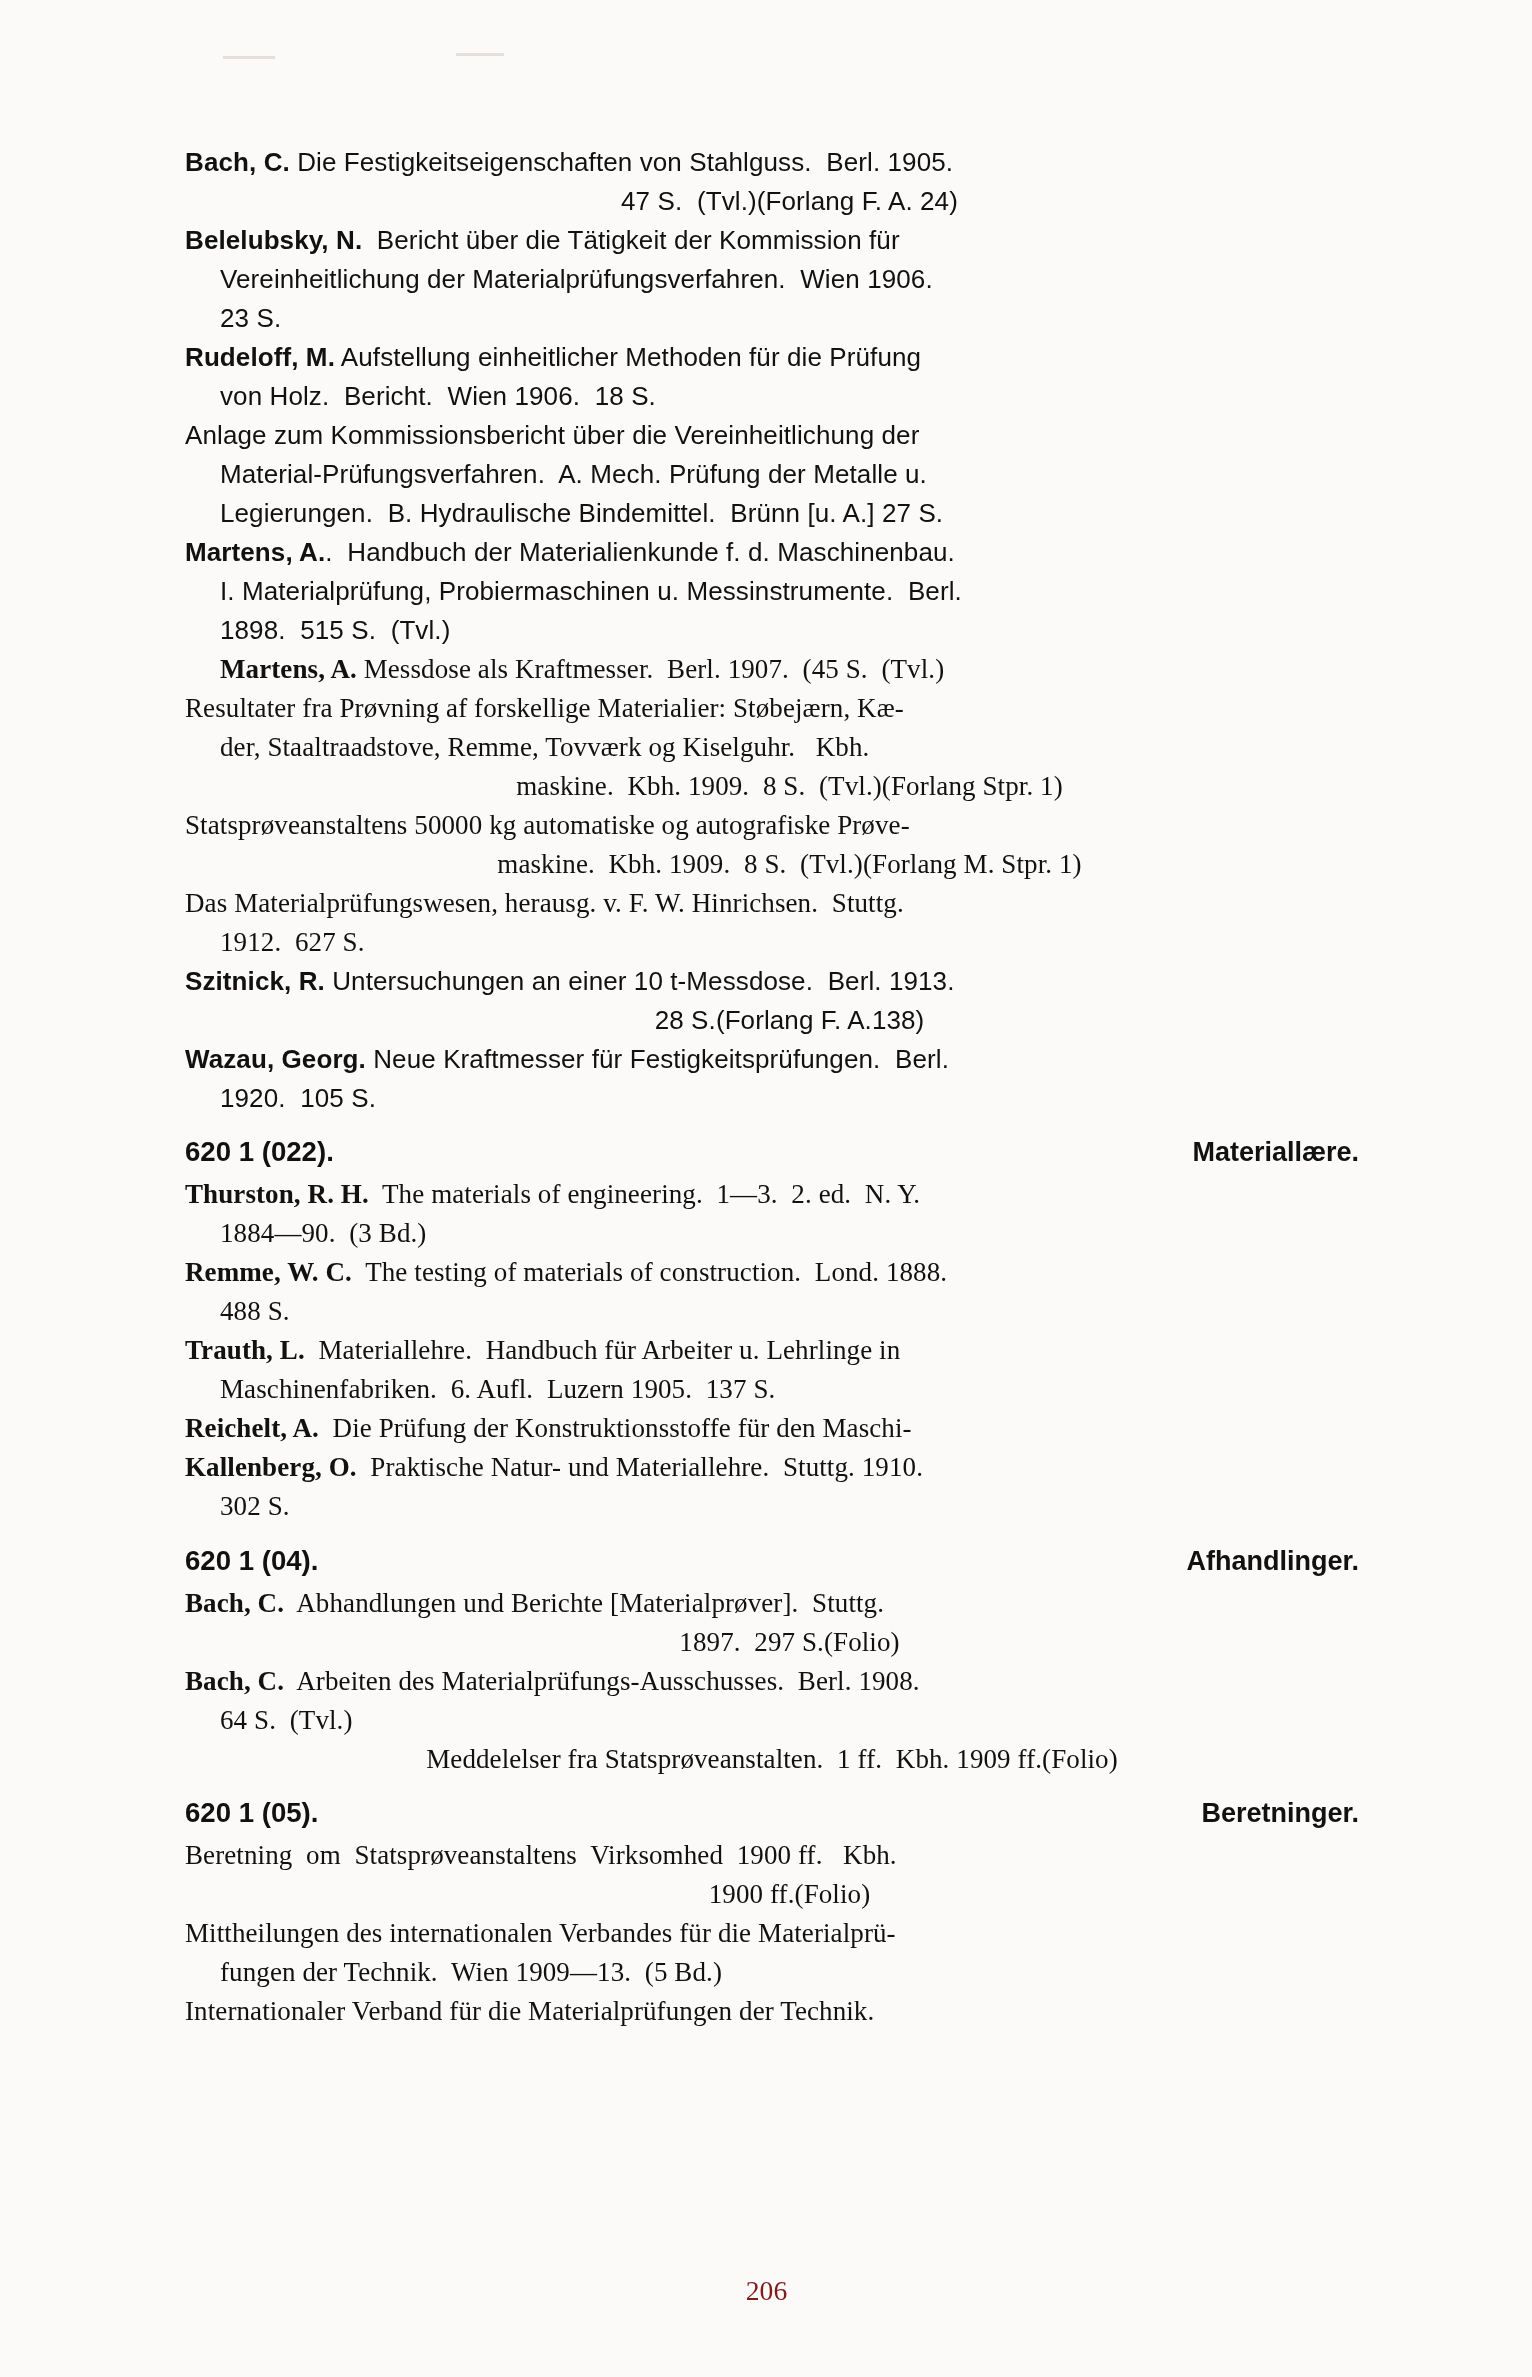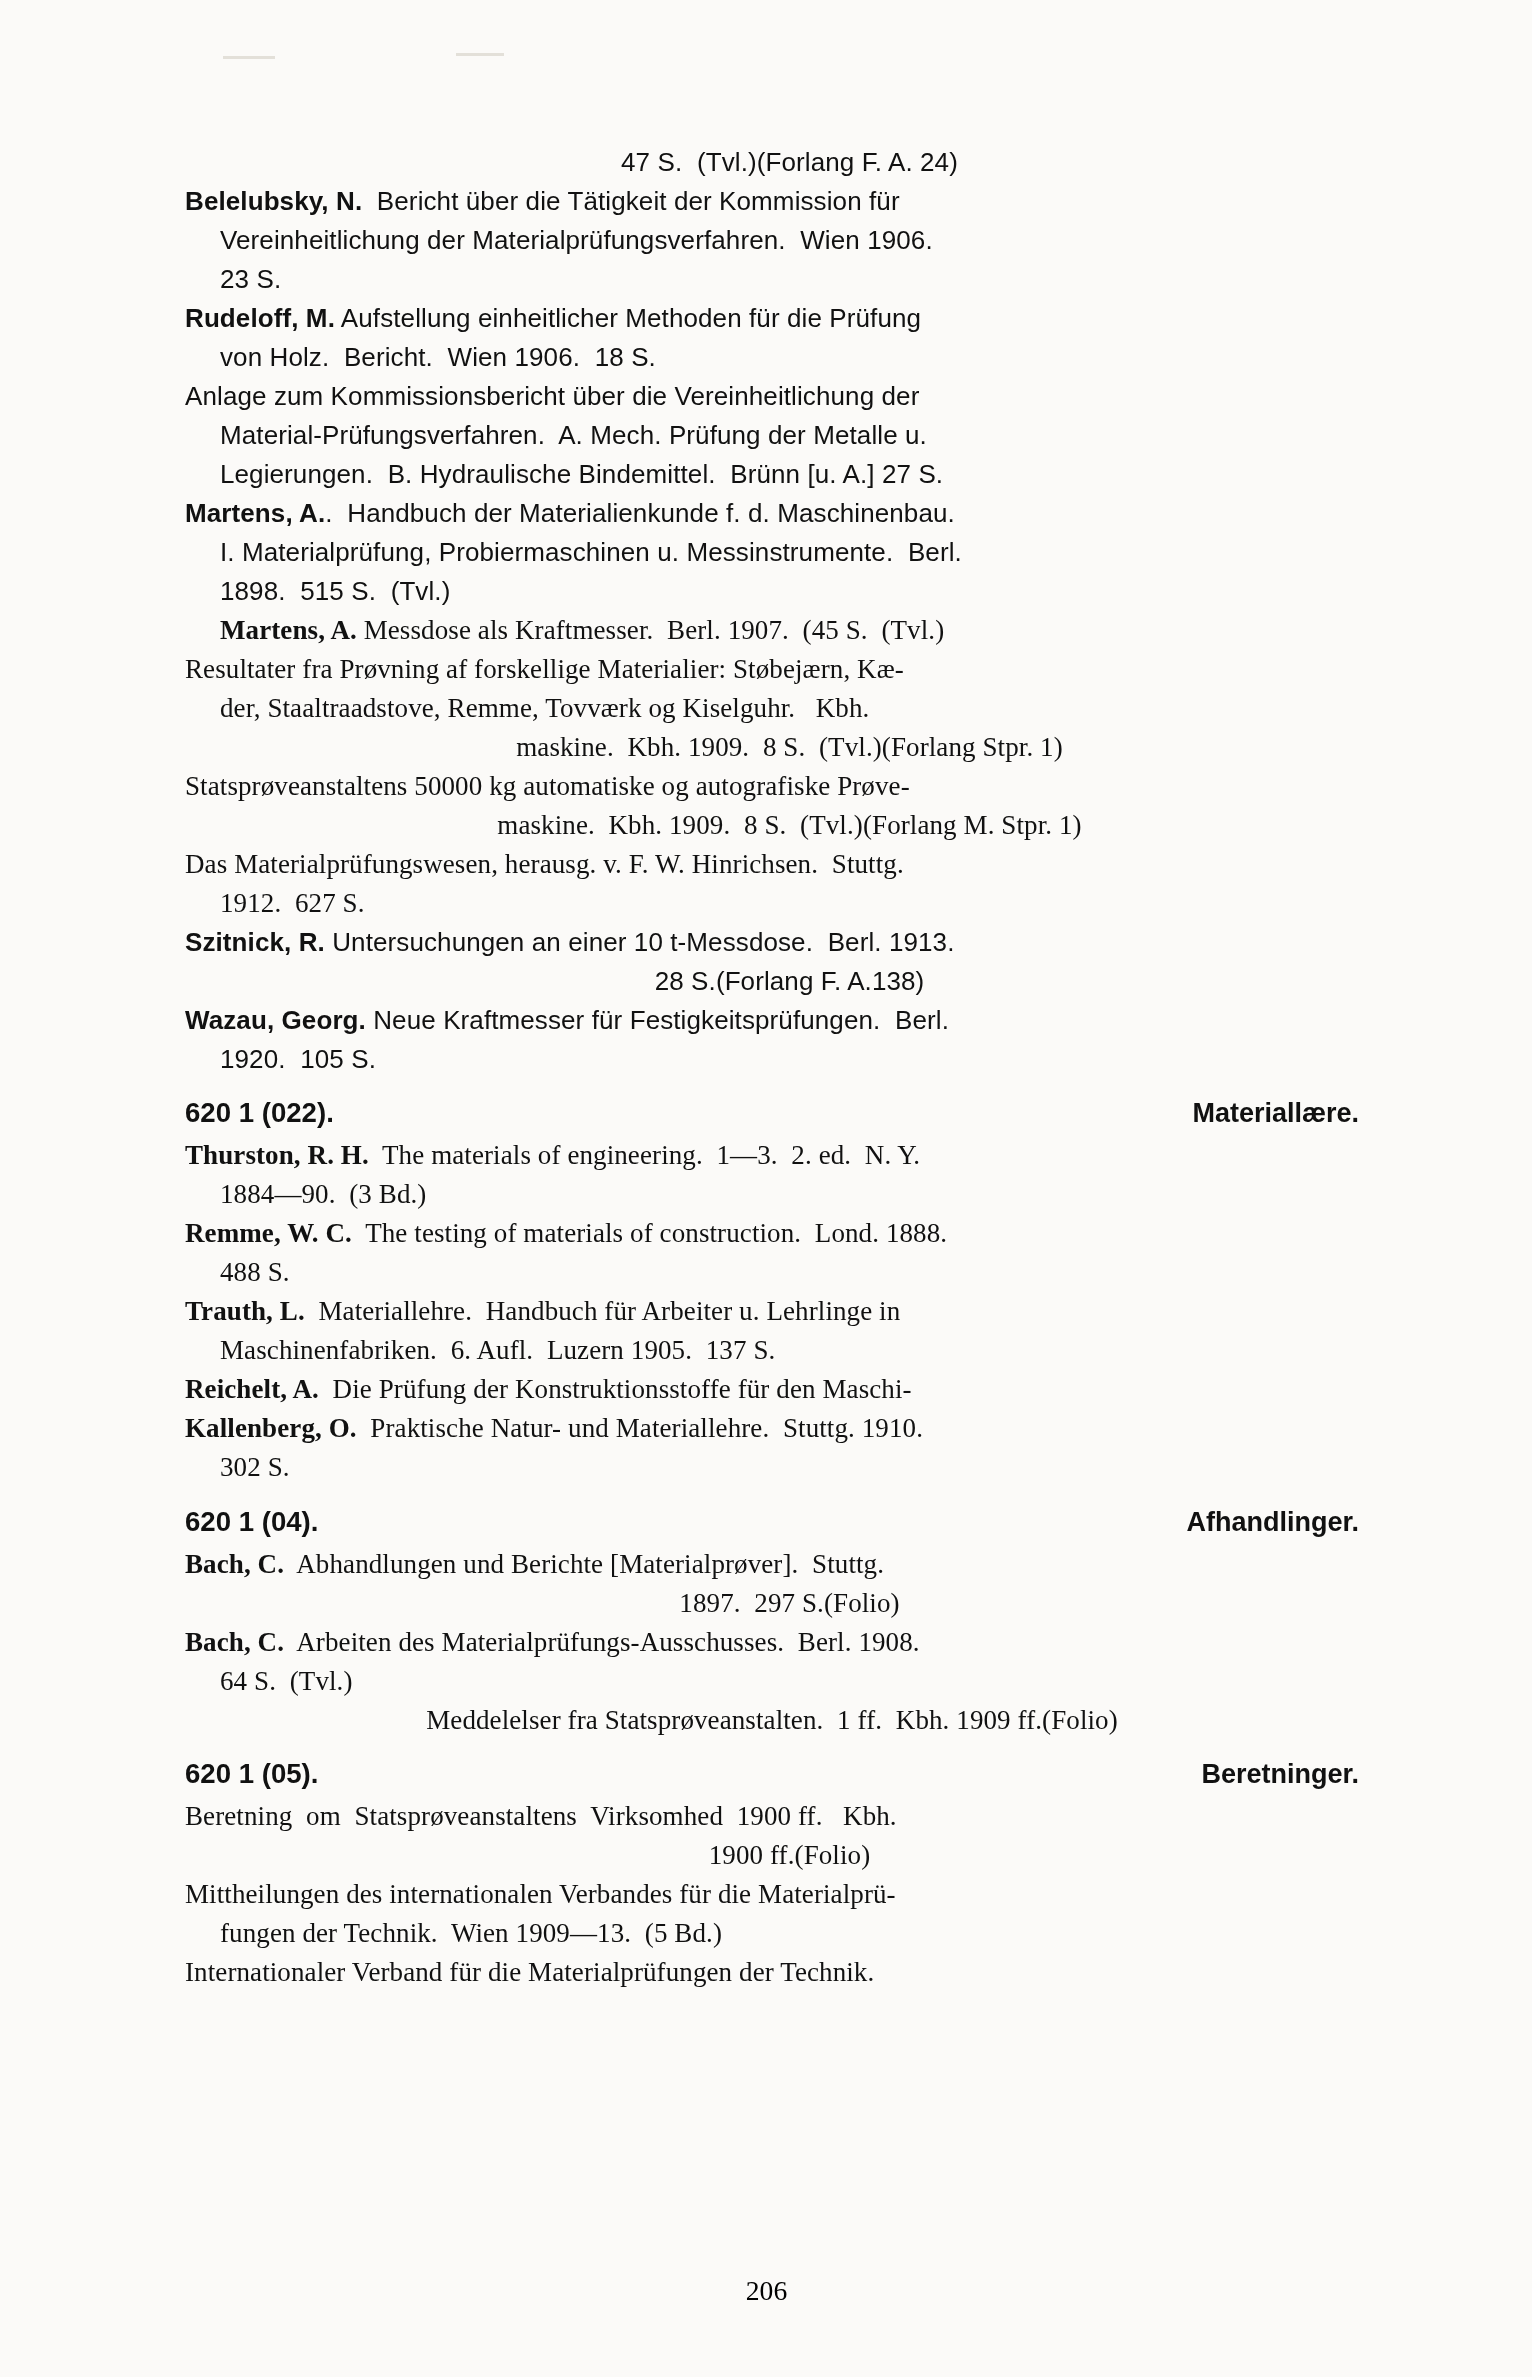--- a/index.html
+++ b/index.html
@@ -83,33 +83,34 @@
     font-size: 27px;
   }
   .pagenum {
     position: absolute;
     left: 0;
     top: 2275px;
     width: 1533px;
     text-align: center;
     font-family: "Liberation Serif", serif;
     font-size: 27.6px;
-    color: #000000;
+    color: #7f1d1d;
   }
 </style>
 </head>
 <body>
 
 <div class="page">
 
   <div class="artifact" style="left:223px;top:56px;width:52px;height:3.3px;"></div>
   <div class="artifact" style="left:456px;top:53px;width:48px;height:2.9px;"></div>
 
   <div class="content" id="body">
       <div class="entry sans">
+        <span class="ln"><span class="author">Bach, C.</span> Die Festigkeitseigenschaften von Stahlguss.  Berl. 1905.</span>
         <span class="ln ind just"><span class="left">47 S.  (Tvl.)</span><span class="right">(Forlang F. A. 24)</span></span>
       </div>
       <div class="entry sans">
         <span class="ln"><span class="author">Belelubsky, N.</span>  Bericht über die Tätigkeit der Kommission für</span>
         <span class="ln ind">Vereinheitlichung der Materialprüfungsverfahren.  Wien 1906.</span>
         <span class="ln ind">23 S.</span>
       </div>
       <div class="entry sans">
         <span class="ln"><span class="author">Rudeloff, M.</span> Aufstellung einheitlicher Methoden für die Prüfung</span>
         <span class="ln ind">von Holz.  Bericht.  Wien 1906.  18 S.</span>

